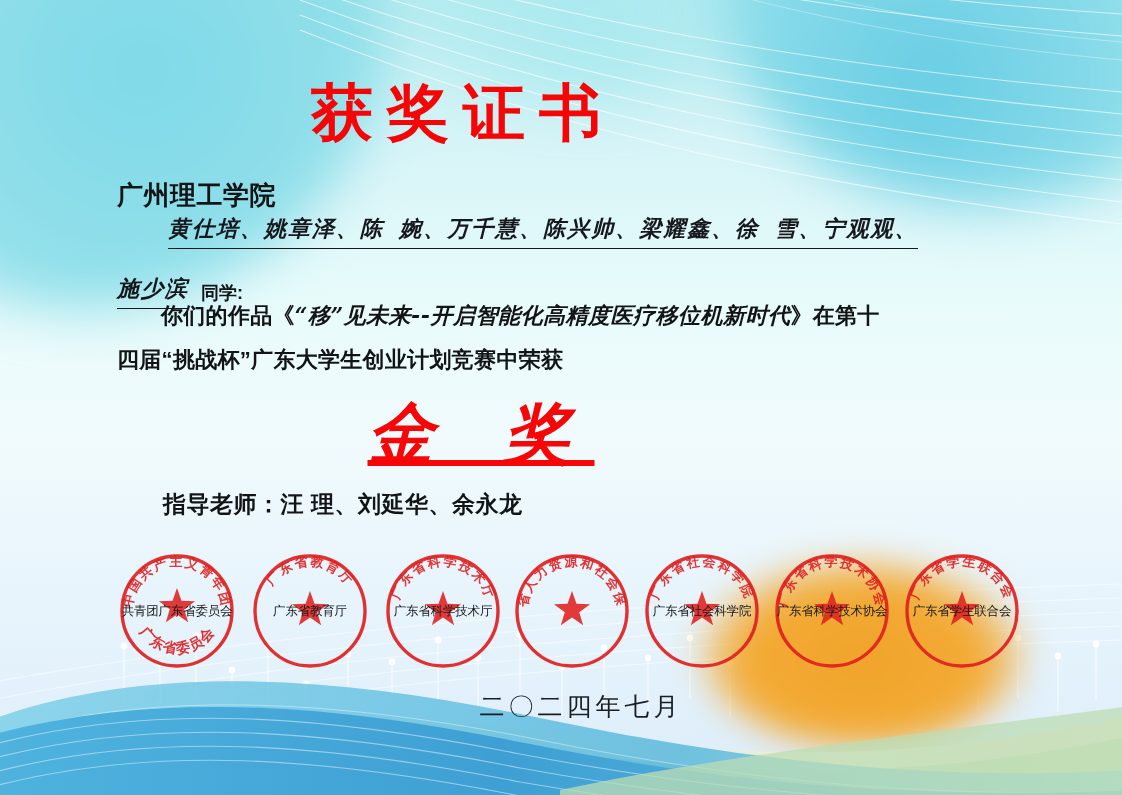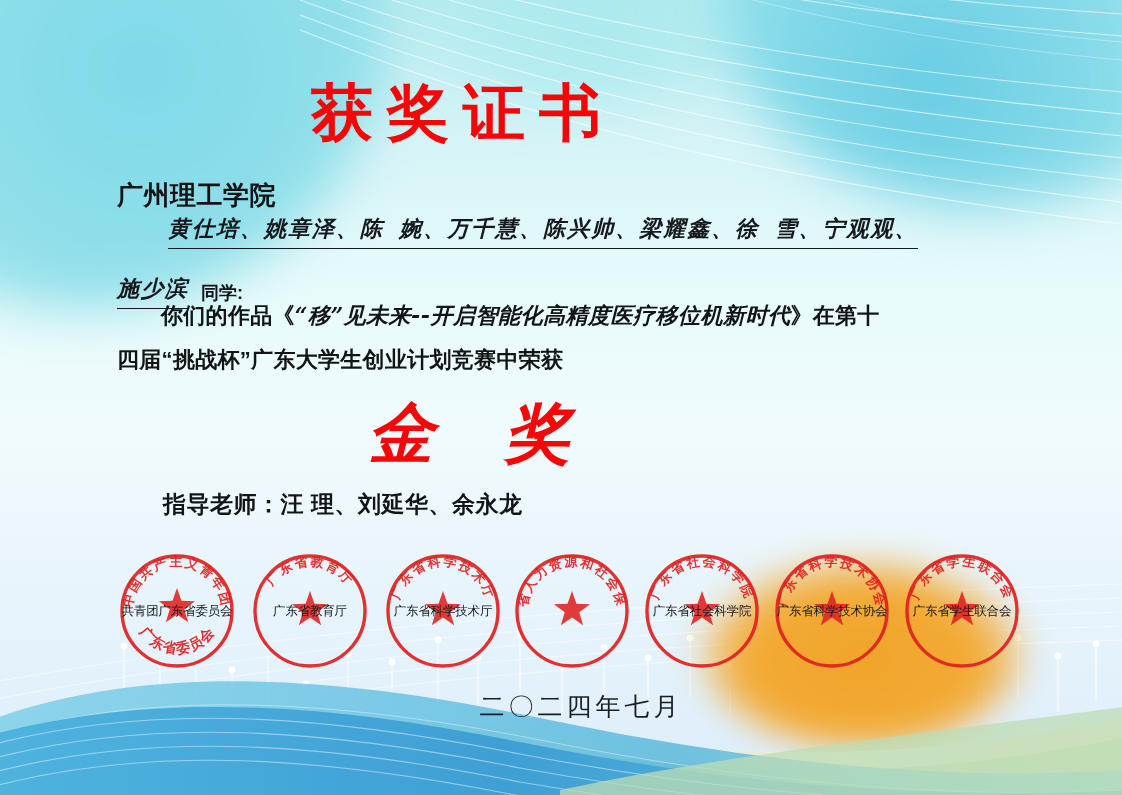--- a/index.html
+++ b/index.html
@@ -65,21 +65,21 @@
   .body-l1{left:117px;top:301px;text-indent:44px;}
   .body-l2{left:117px;top:345px;}
   .work{
     font-family:"DejaVu Serif","Liberation Serif",serif;
     font-style:italic;font-weight:bold;letter-spacing:0.5px;
   }
   .award{
     position:absolute;top:389px;left:0;width:938px;text-align:center;
     font-family:"DejaVu Serif","Liberation Serif",serif;
     font-size:66px;font-weight:bold;font-style:italic;color:#f60606;
-    letter-spacing:24px;text-indent:24px;
+    letter-spacing:24px;text-indent:24px;text-decoration:underline;
   }
   .teachers{
     position:absolute;left:163px;top:489px;
     font-size:23px;font-weight:bold;color:#121416;letter-spacing:0.5px;text-align:right;
   }
   .date{
     position:absolute;top:690px;left:0;width:1122px;text-align:center;
     font-size:25px;color:#1b1d20;letter-spacing:4px;text-indent:4px;padding-left:18px;
   }
 

